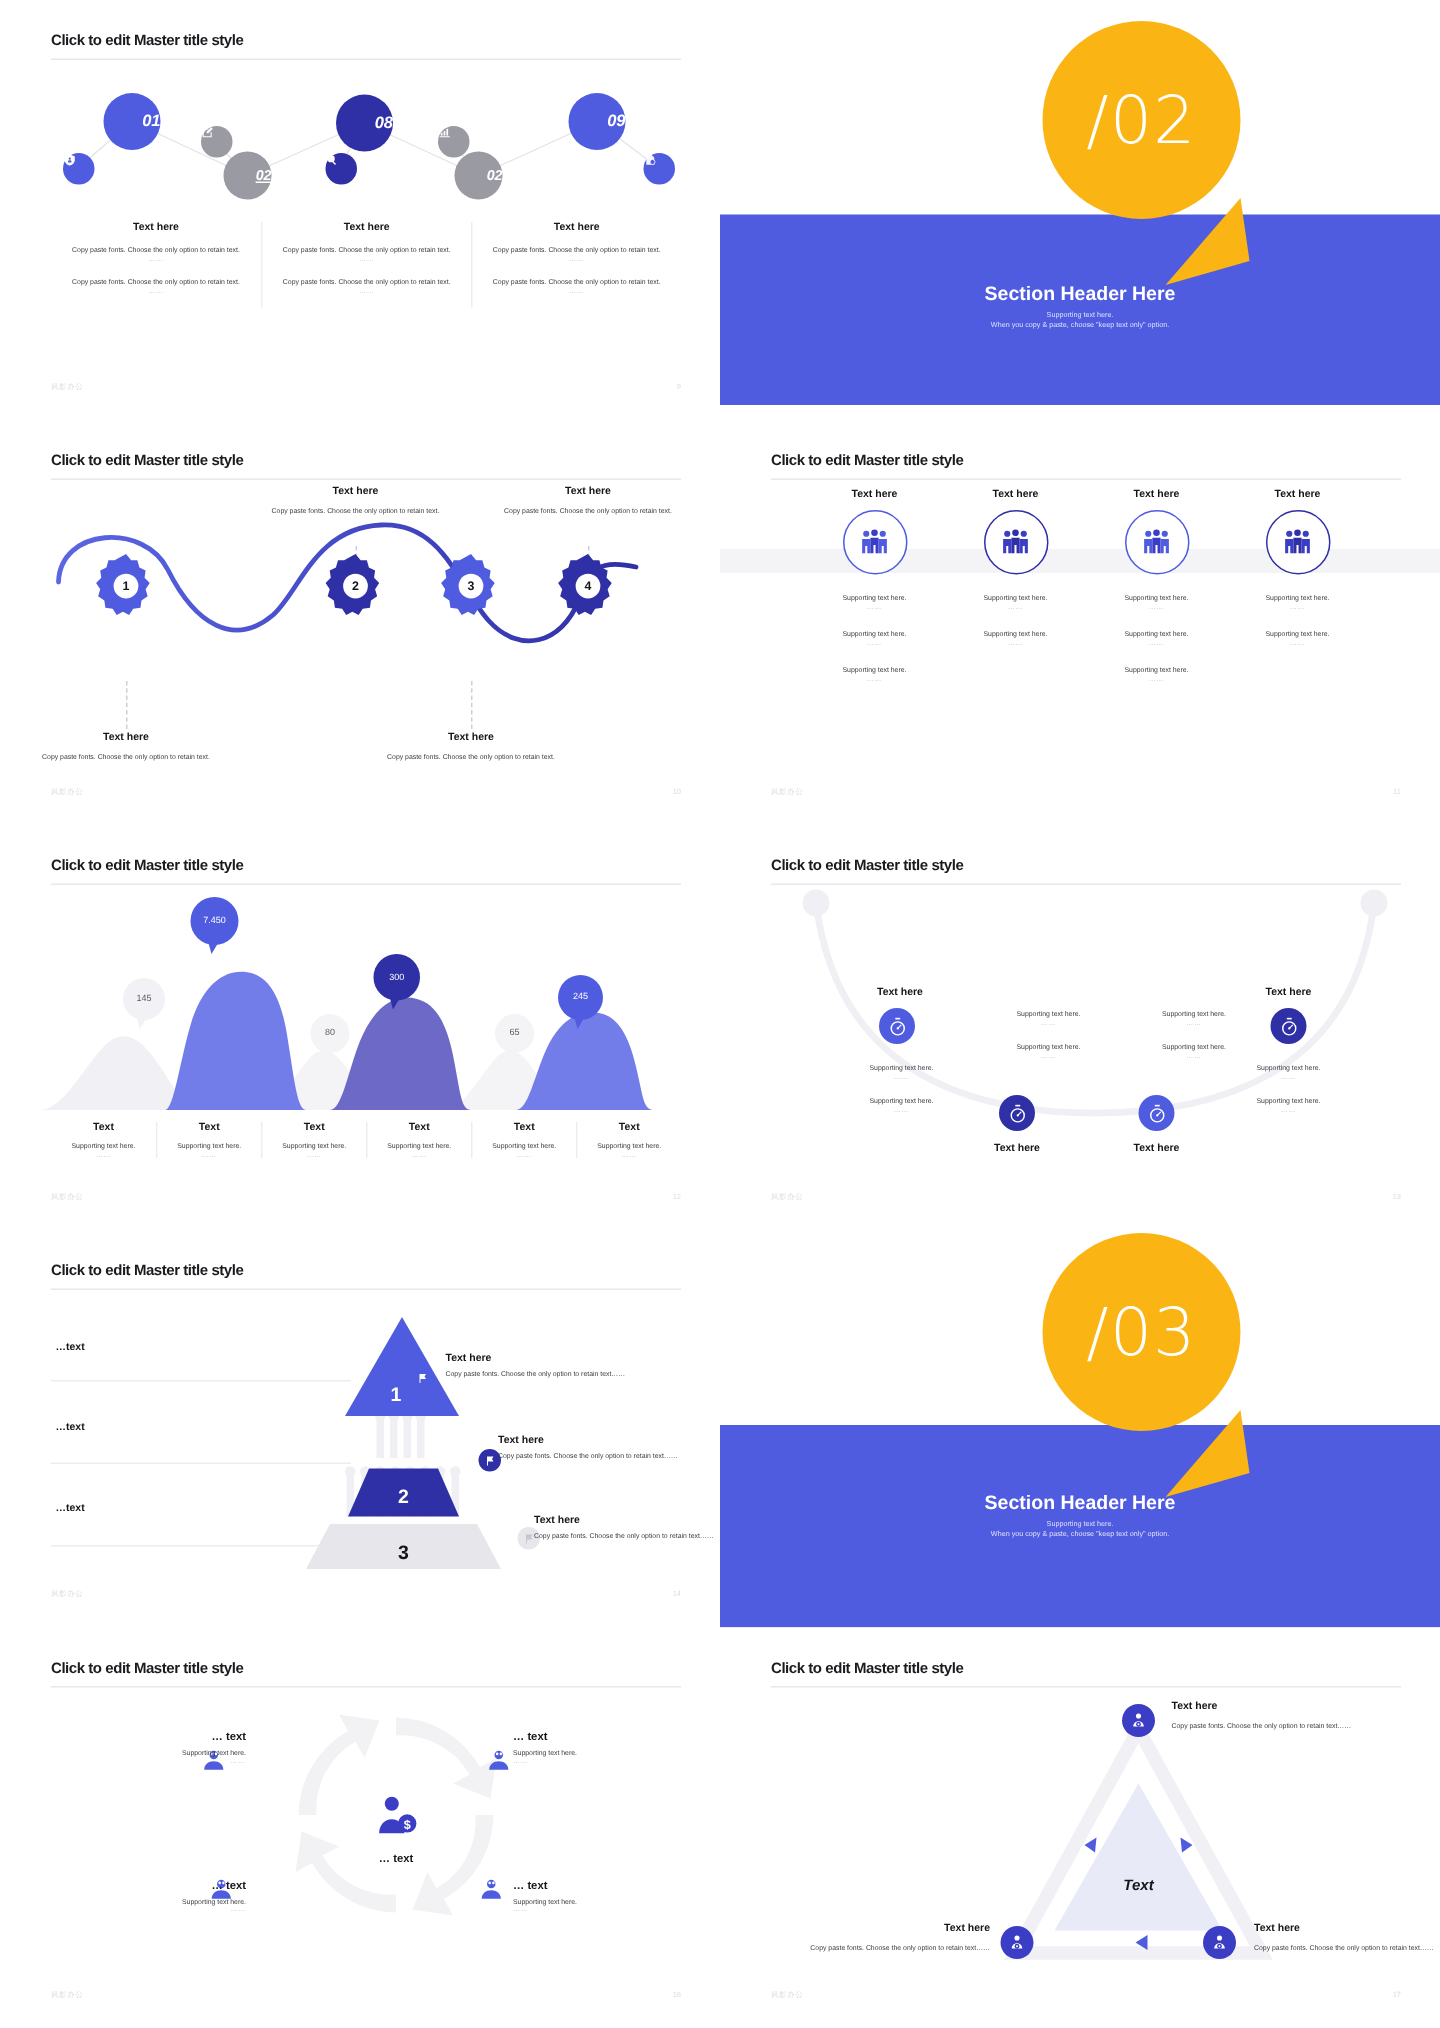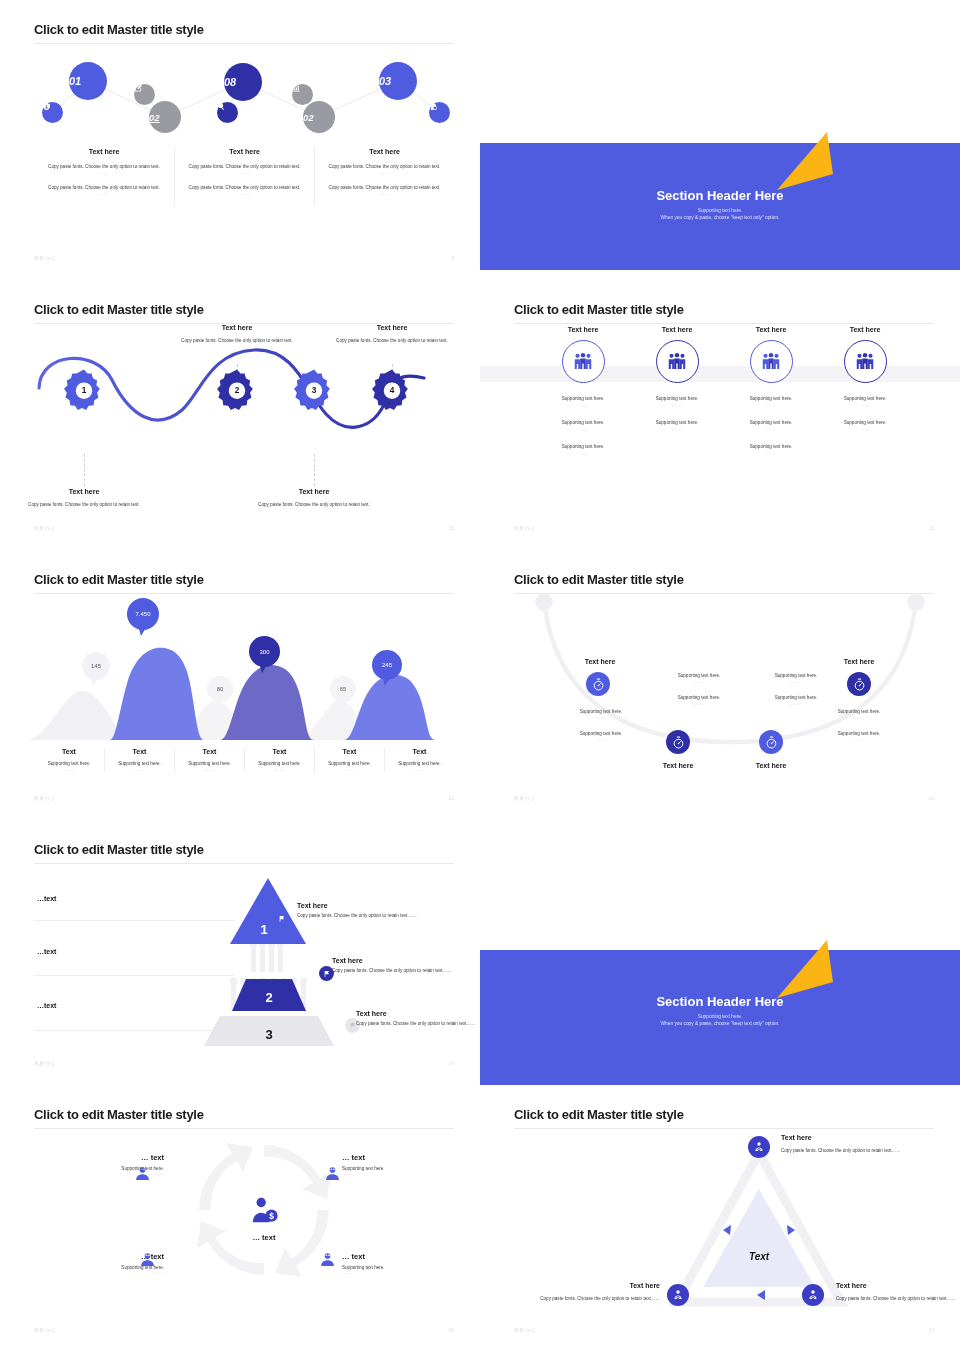--- a/index.html
+++ b/index.html
@@ -19,21 +19,21 @@
   .slide {
     position: relative;
     overflow: hidden;
     background: #fff;
   }
   .slide-inner {
     position: absolute;
     left: 34px; right: 26px; top: 22px; bottom: 18px;
   }
   .title {
-    font-size: 13px;
+    font-size: 10px;
     font-weight: bold;
     color: #1b1b1f;
     letter-spacing: -0.3px;
     white-space: nowrap;
   }
   .title-rule {
     margin-top: 6px;
     height: 1px;
     background: #e8e8ec;
   }
@@ -53,21 +53,21 @@
   .tiny { font-size: 4.6px; color: #3a3a42; line-height: 1.55; text-align: center; }
   .tiny-dash { font-size: 4.6px; color: #b9b9c2; text-align: center; letter-spacing: 0.6px; }
   .sub-head { font-size: 7px; font-weight: bold; color: #16161a; text-align: center; }
 
   
   .net { position: absolute; left: 0; right: 0; top: 28px; height: 110px; }
   .net svg { position: absolute; left: 0; top: 0; }
   .node {
     position: absolute;
     border-radius: 50%;
-    display: flex; align-items: center; justify-content: flex-start;
+    display: flex; align-items: center; justify-content: flex-end;
     color: #fff;
     font-style: italic;
     font-weight: bold;
   }
   .node.big { width: 38px; height: 38px; font-size: 11px; }
   .node.mid { width: 32px; height: 32px; font-size: 9.5px; }
   .node.ico { width: 21px; height: 21px; }
   .n-blue { background: #4f5ce0; }
   .n-navy { background: #2f2fa6; }
   .n-gray { background: #9a9aa2; }
@@ -186,21 +186,21 @@
         <div class="node mid n-gray" style="left:115px; top:51px;text-decoration:underline;">
           <span>02</span>
         </div>
         <div class="node big n-navy" style="left:190px; top:13px;">
           <span>08</span>
         </div>
         <div class="node mid n-gray" style="left:269px; top:51px;">
           <span>02</span>
         </div>
         <div class="node big n-blue" style="left:345px; top:12px;">
-          <span>03</span>
+          <span>09</span>
         </div>
 
         <div class="node ico n-blue" style="left:8px; top:52px;">
           <svg width="9" height="9" viewBox="0 0 24 24" fill="#fff">
               <path d="M12 2L3 6v6c0 5 3.8 9.4 9 10 5.2-.6 9-5 9-10V6l-9-4zm0 6a2 2 0 110 4 2 2 0 010-4zm0 5c1.5 0 3 .7 3 1.8V17H9v-2.2c0-1.1 1.5-1.8 3-1.8z"></path>
             </svg>
         </div>
         <div class="node ico n-gray" style="left:100px; top:34px;">
           <svg width="9" height="9" viewBox="0 0 24 24" fill="none" stroke="#fff" stroke-width="2">
               <path d="M4 5h9M4 5v14h14v-8"></path>
@@ -268,20 +268,23 @@
       <div class="footer-wm">风影办公</div>
       <div class="footer-pg">9</div>
     </div>
   </div>
 
   <div class="slide">
     <div class="sec-band" style="top:143px; bottom:10px;"></div>
     <svg style="position:absolute; left:295px; top:130px;" width="60" height="62" viewBox="0 0 60 62">
       <path d="M2 60 L52 2 L58 44 Z" fill="#fab515"></path>
     </svg>
+    <div class="bubble-yellow" style="left:215px; top:14px; width:132px; height:132px;">
+      <span class="num">/02</span>
+    </div>
     <div style="position:absolute; left:0; right:0; top:188px;">
       <div class="sec-title">Section Header Here</div>
       <div class="sec-sub1">Supporting text here.</div>
       <div class="sec-sub2">When you copy &amp; paste, choose "keep text only" option.</div>
     </div>
   </div>
 
   <div class="slide">
     <div class="slide-inner">
       <div class="title">Click to edit Master title style</div>
@@ -764,20 +767,23 @@
       <div class="footer-wm">风影办公</div>
       <div class="footer-pg">14</div>
     </div>
   </div>
 
   <div class="slide">
     <div class="sec-band" style="top:130px; bottom:0px;"></div>
     <svg style="position:absolute; left:295px; top:118px;" width="60" height="62" viewBox="0 0 60 62">
       <path d="M2 60 L52 2 L58 44 Z" fill="#fab515"></path>
     </svg>
+    <div class="bubble-yellow" style="left:215px; top:2px; width:132px; height:132px;">
+      <span class="num">/03</span>
+    </div>
     <div style="position:absolute; left:0; right:0; top:174px;">
       <div class="sec-title">Section Header Here</div>
       <div class="sec-sub1">Supporting text here.</div>
       <div class="sec-sub2">When you copy &amp; paste, choose "keep text only" option.</div>
     </div>
   </div>
 
   <div class="slide">
     <div class="slide-inner">
       <div class="title">Click to edit Master title style</div>

